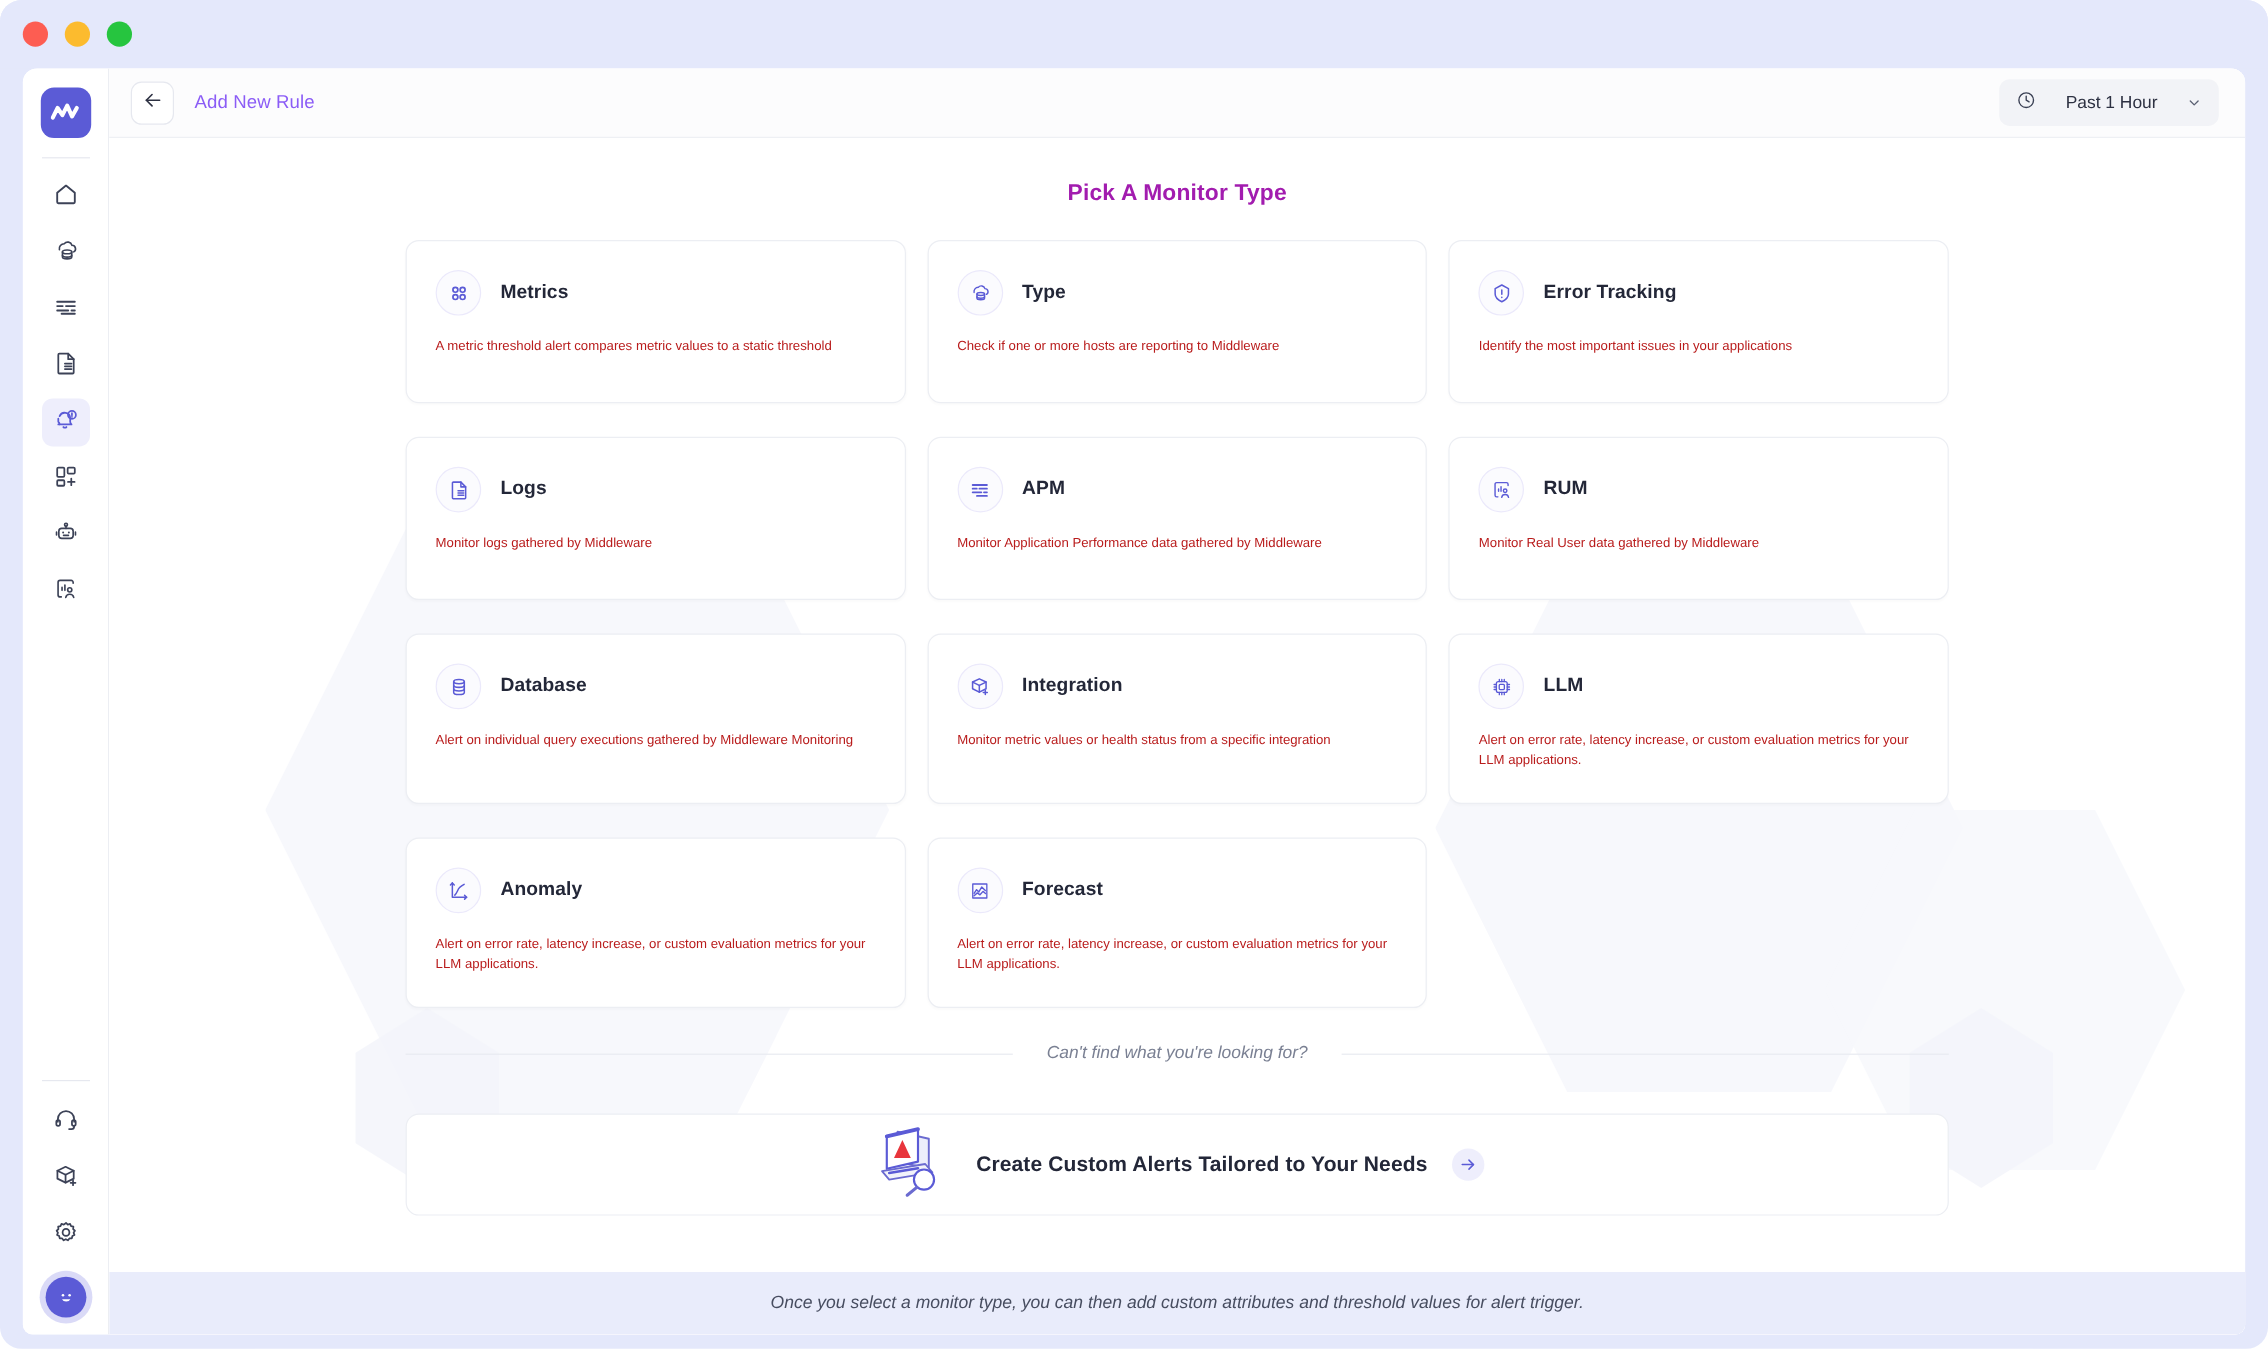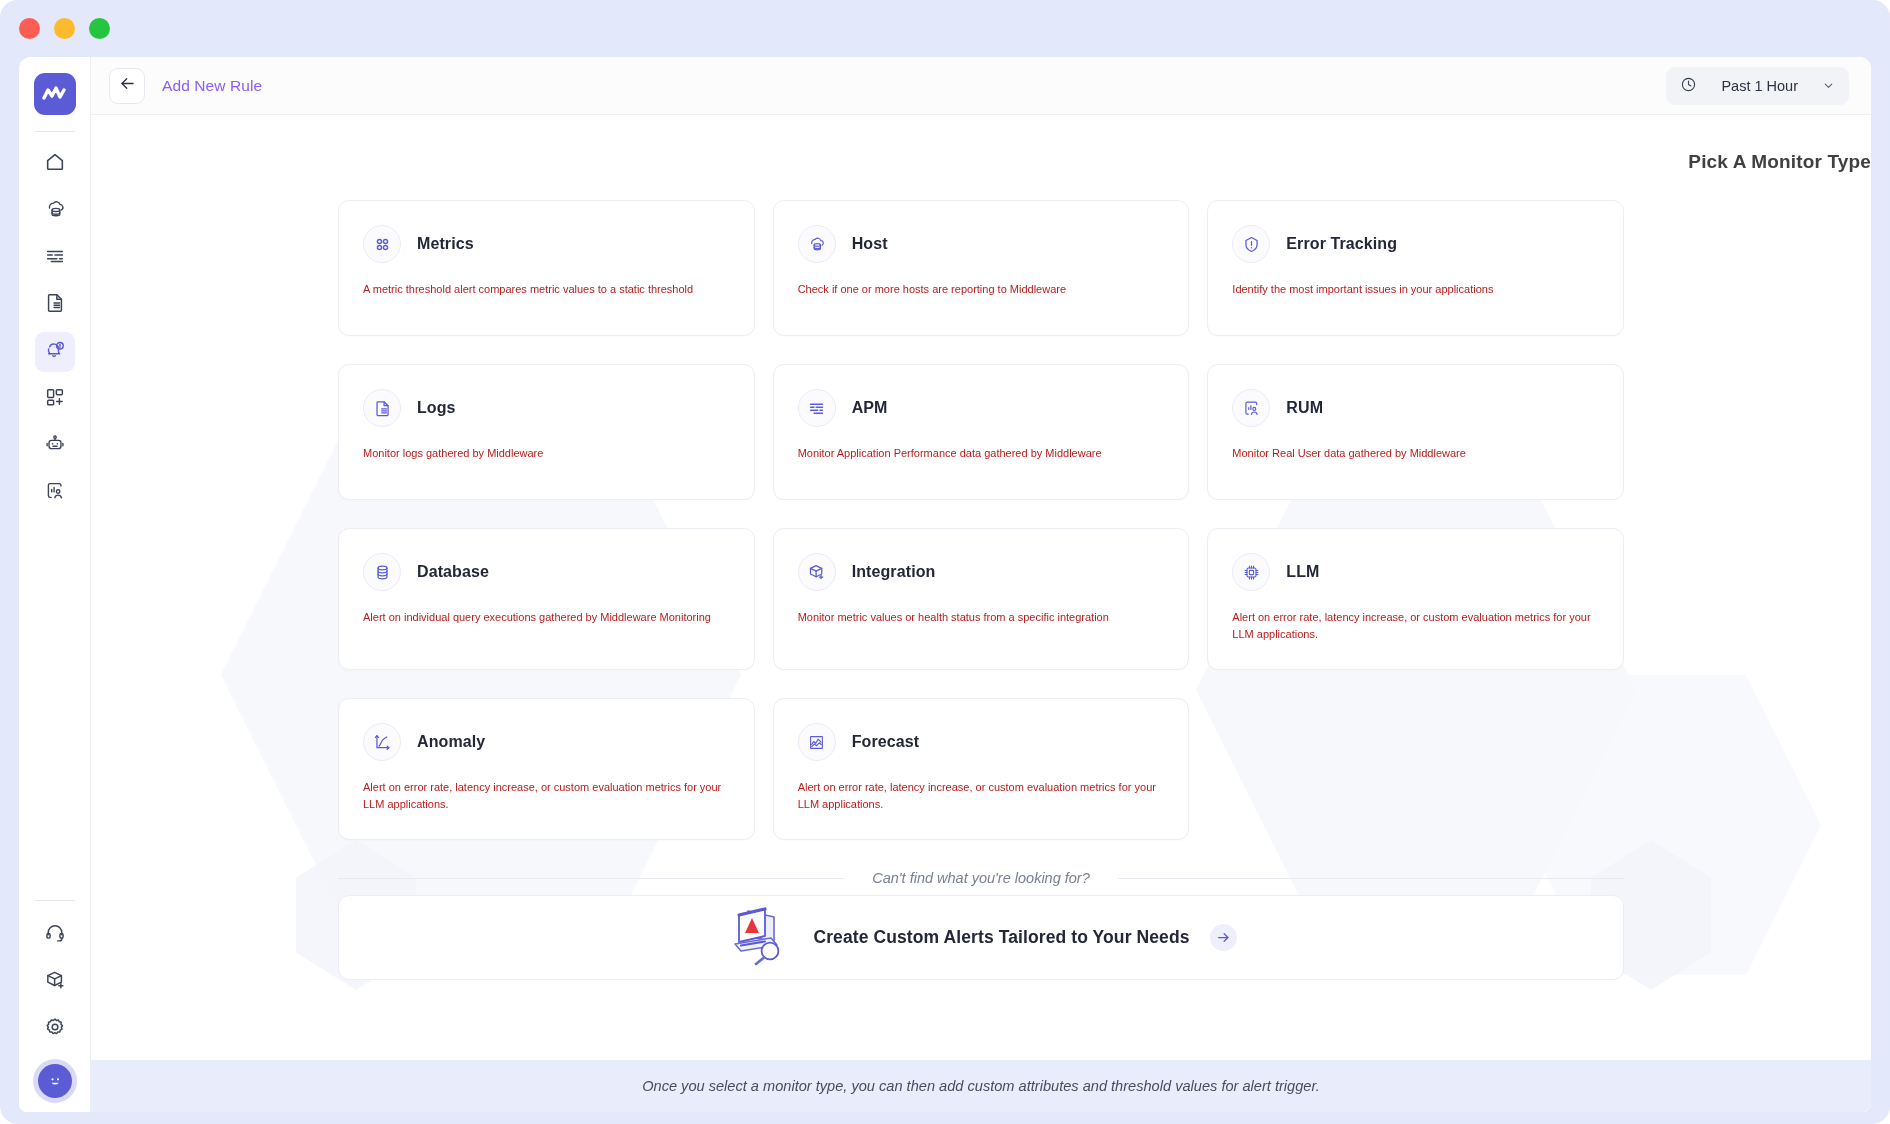--- a/index.html
+++ b/index.html
@@ -177,24 +177,24 @@
   }
 
   .content-inner {
     position: relative;
     z-index: 2;
     padding: 36px 0 0 0;
     height: 100%;
   }
 
   .page-title {
-    text-align: right;
+    text-align: center;
     font-size: 19px;
     font-weight: bold;
-    color: #404040;
+    color: #a21caf;
     letter-spacing: .15px;
     margin-bottom: 27px;
   }
 
   .grid-wrap {
     width: 1286px;
     margin: 0 auto;
   }
   .card-grid {
     display: grid;
@@ -247,21 +247,21 @@
   .divider-row .line { flex: 1 1 auto; height: 1px; background: #e8eaf0; }
   .divider-row .label {
     font-size: 14.5px;
     font-style: italic;
     color: #7a8093;
     white-space: nowrap;
   }
 
   .promo {
     width: 1286px;
-    margin: 9px auto 0 auto;
+    margin: 42px auto 0 auto;
     height: 85px;
     border: 1px solid #eceef3;
     border-radius: 11px;
     background: #ffffff;
     display: flex;
     align-items: center;
     justify-content: center;
     gap: 20px;
     cursor: pointer;
   }
@@ -513,21 +513,21 @@
               <div class="mon-card">
                 <div class="mon-card-head">
                   <div class="mon-icon">
                     <svg width="19" height="19" viewBox="0 0 24 24" fill="none" stroke="currentColor" stroke-width="1.5" stroke-linecap="round" stroke-linejoin="round">
                       <path d="M6 11 a4.5 4.5 0 0 1 4.4-5.4 a4 4 0 0 1 7 1.4 A3.2 3.2 0 0 1 19 13"></path>
                       <ellipse cx="13" cy="12.6" rx="4" ry="1.6"></ellipse>
                       <path d="M9 12.6 v4.5 c0 .9 1.8 1.6 4 1.6 s4-.7 4-1.6 v-4.5"></path>
                       <path d="M9 15.5 c0 .9 1.8 1.6 4 1.6 s4-.7 4-1.6"></path>
                     </svg>
                   </div>
-                  <div class="mon-name">Host</div>
+                  <div class="mon-name">Type</div>
                 </div>
                 <div class="mon-desc">Check if one or more hosts are reporting to Middleware</div>
               </div>
 
               <div class="mon-card">
                 <div class="mon-card-head">
                   <div class="mon-icon">
                     <svg width="19" height="19" viewBox="0 0 24 24" fill="none" stroke="currentColor" stroke-width="1.6" stroke-linecap="round" stroke-linejoin="round">
                       <path d="M12 3.2 L19 7 v5.6 c0 3.6-3 6.3-7 8.2 -4-1.9-7-4.6-7-8.2 V7 Z"></path>
                       <path d="M12 8.4 V13"></path>

